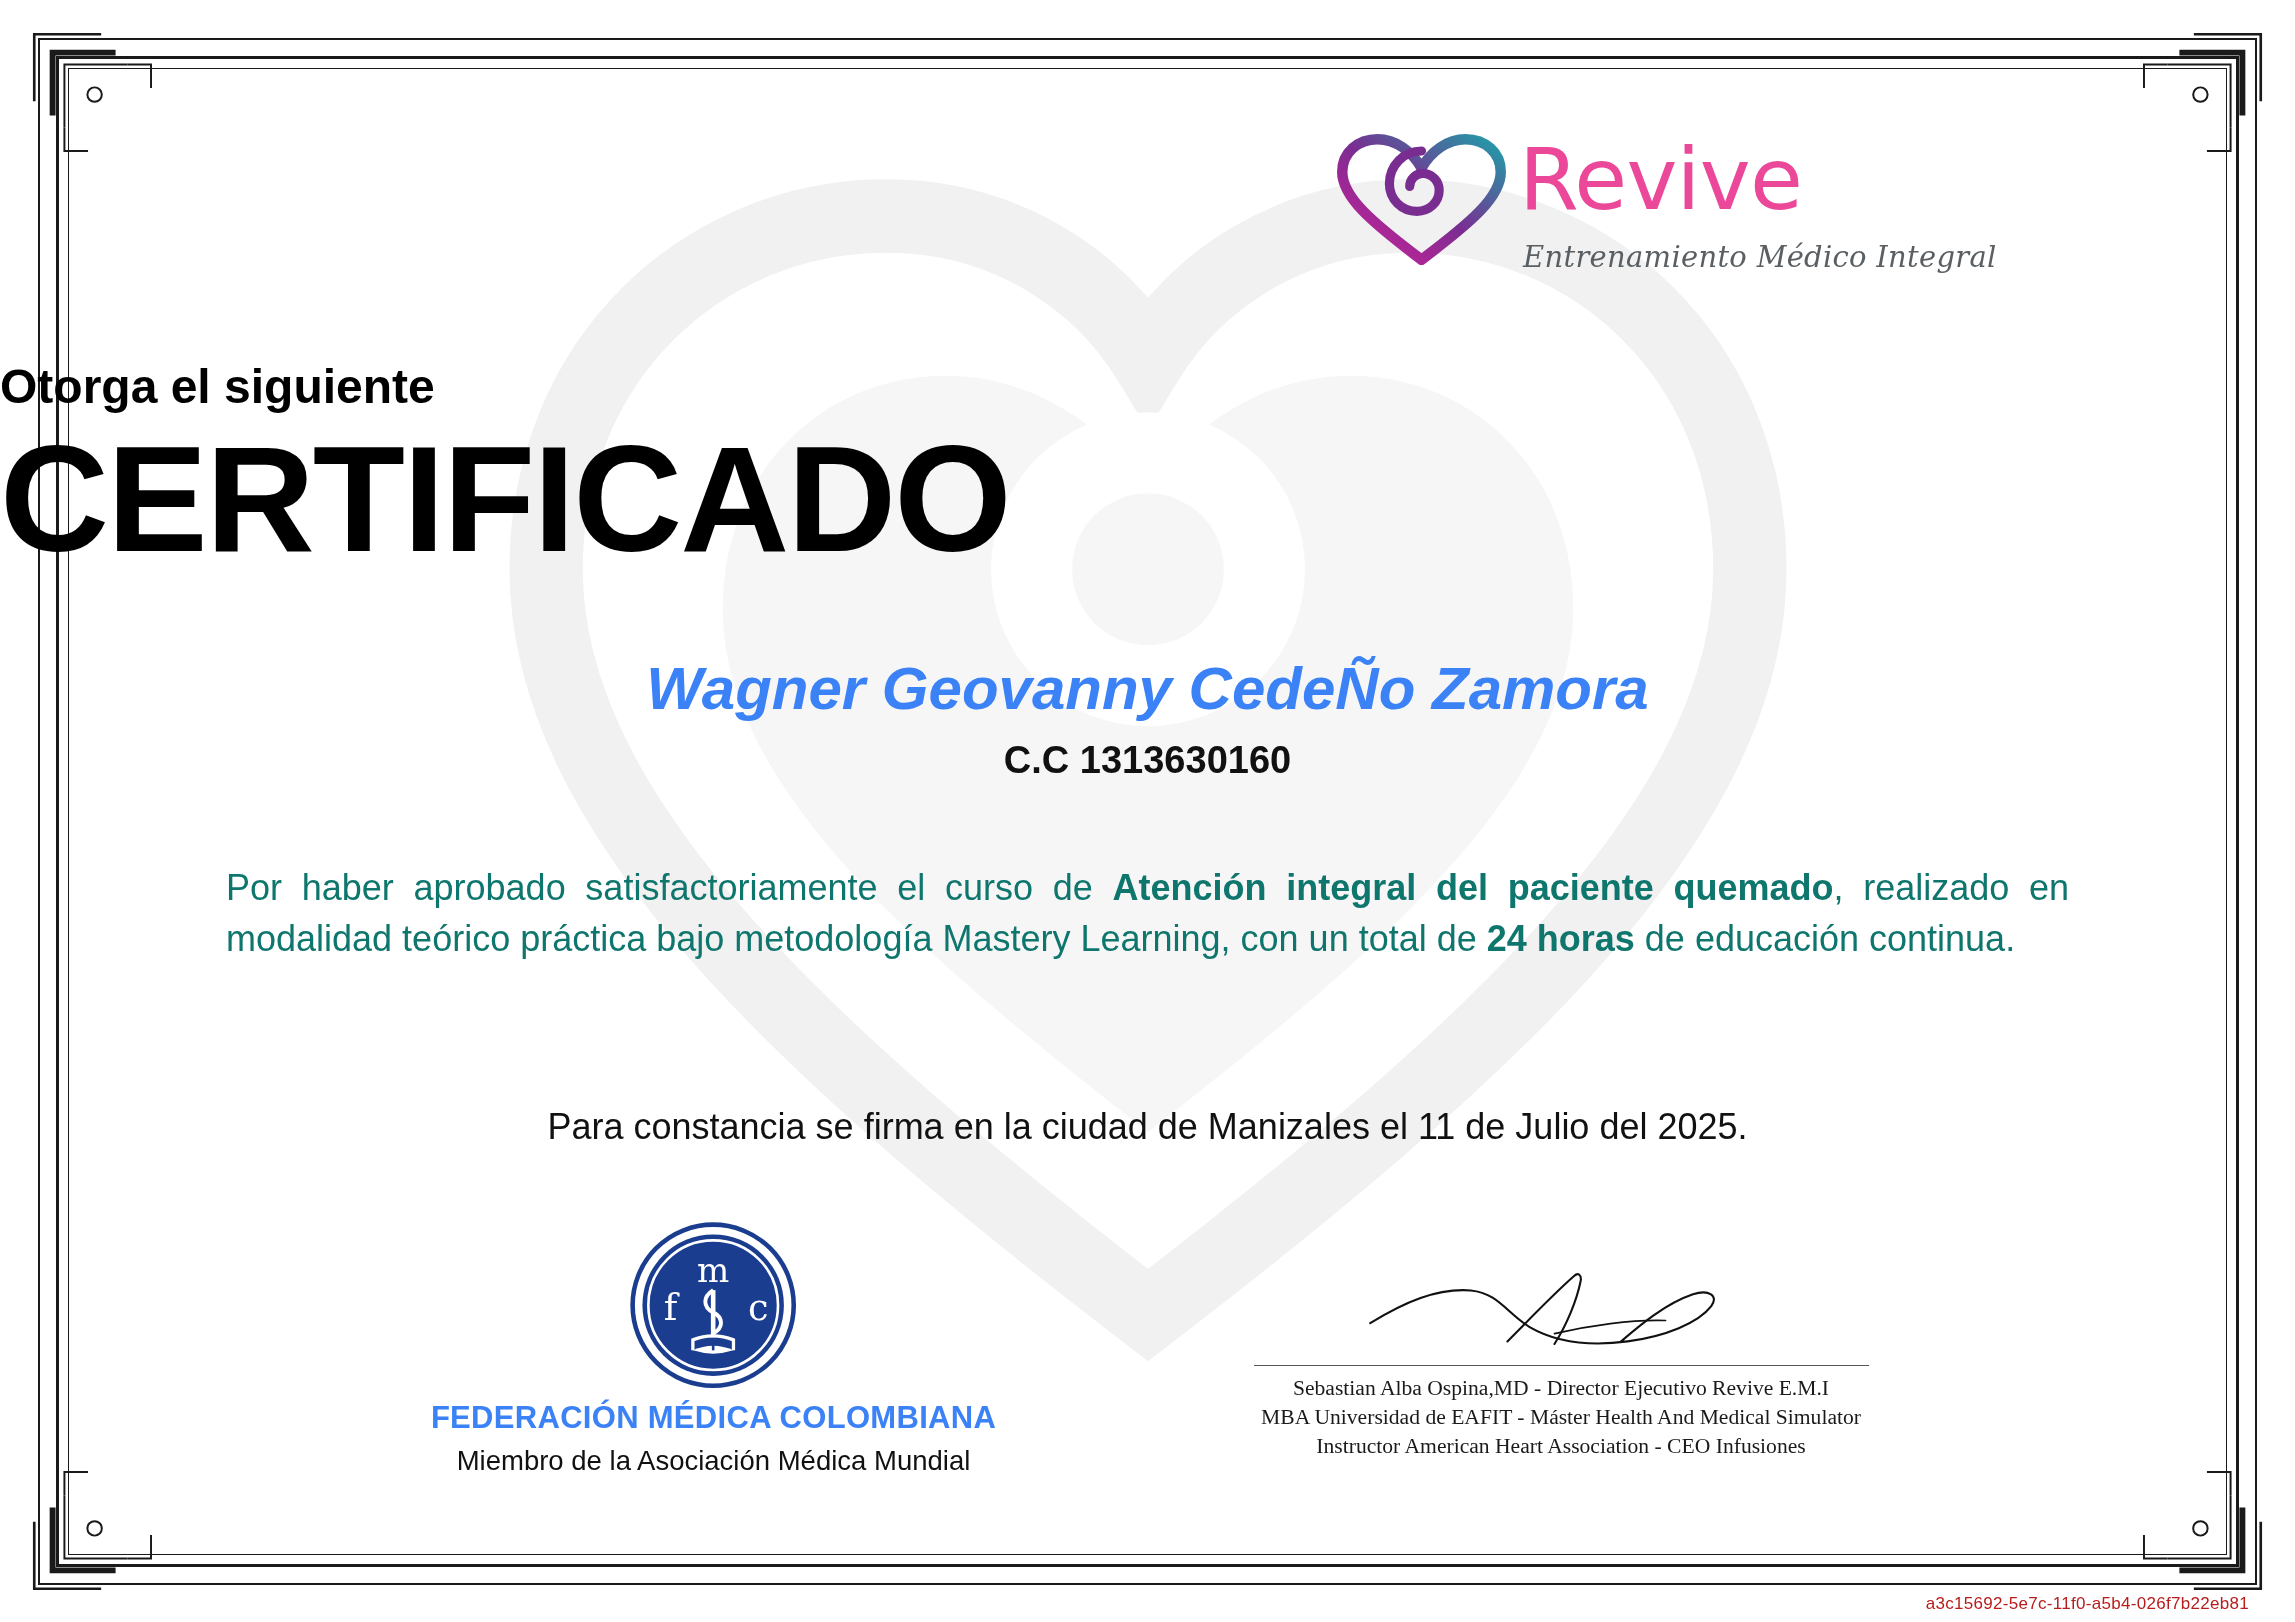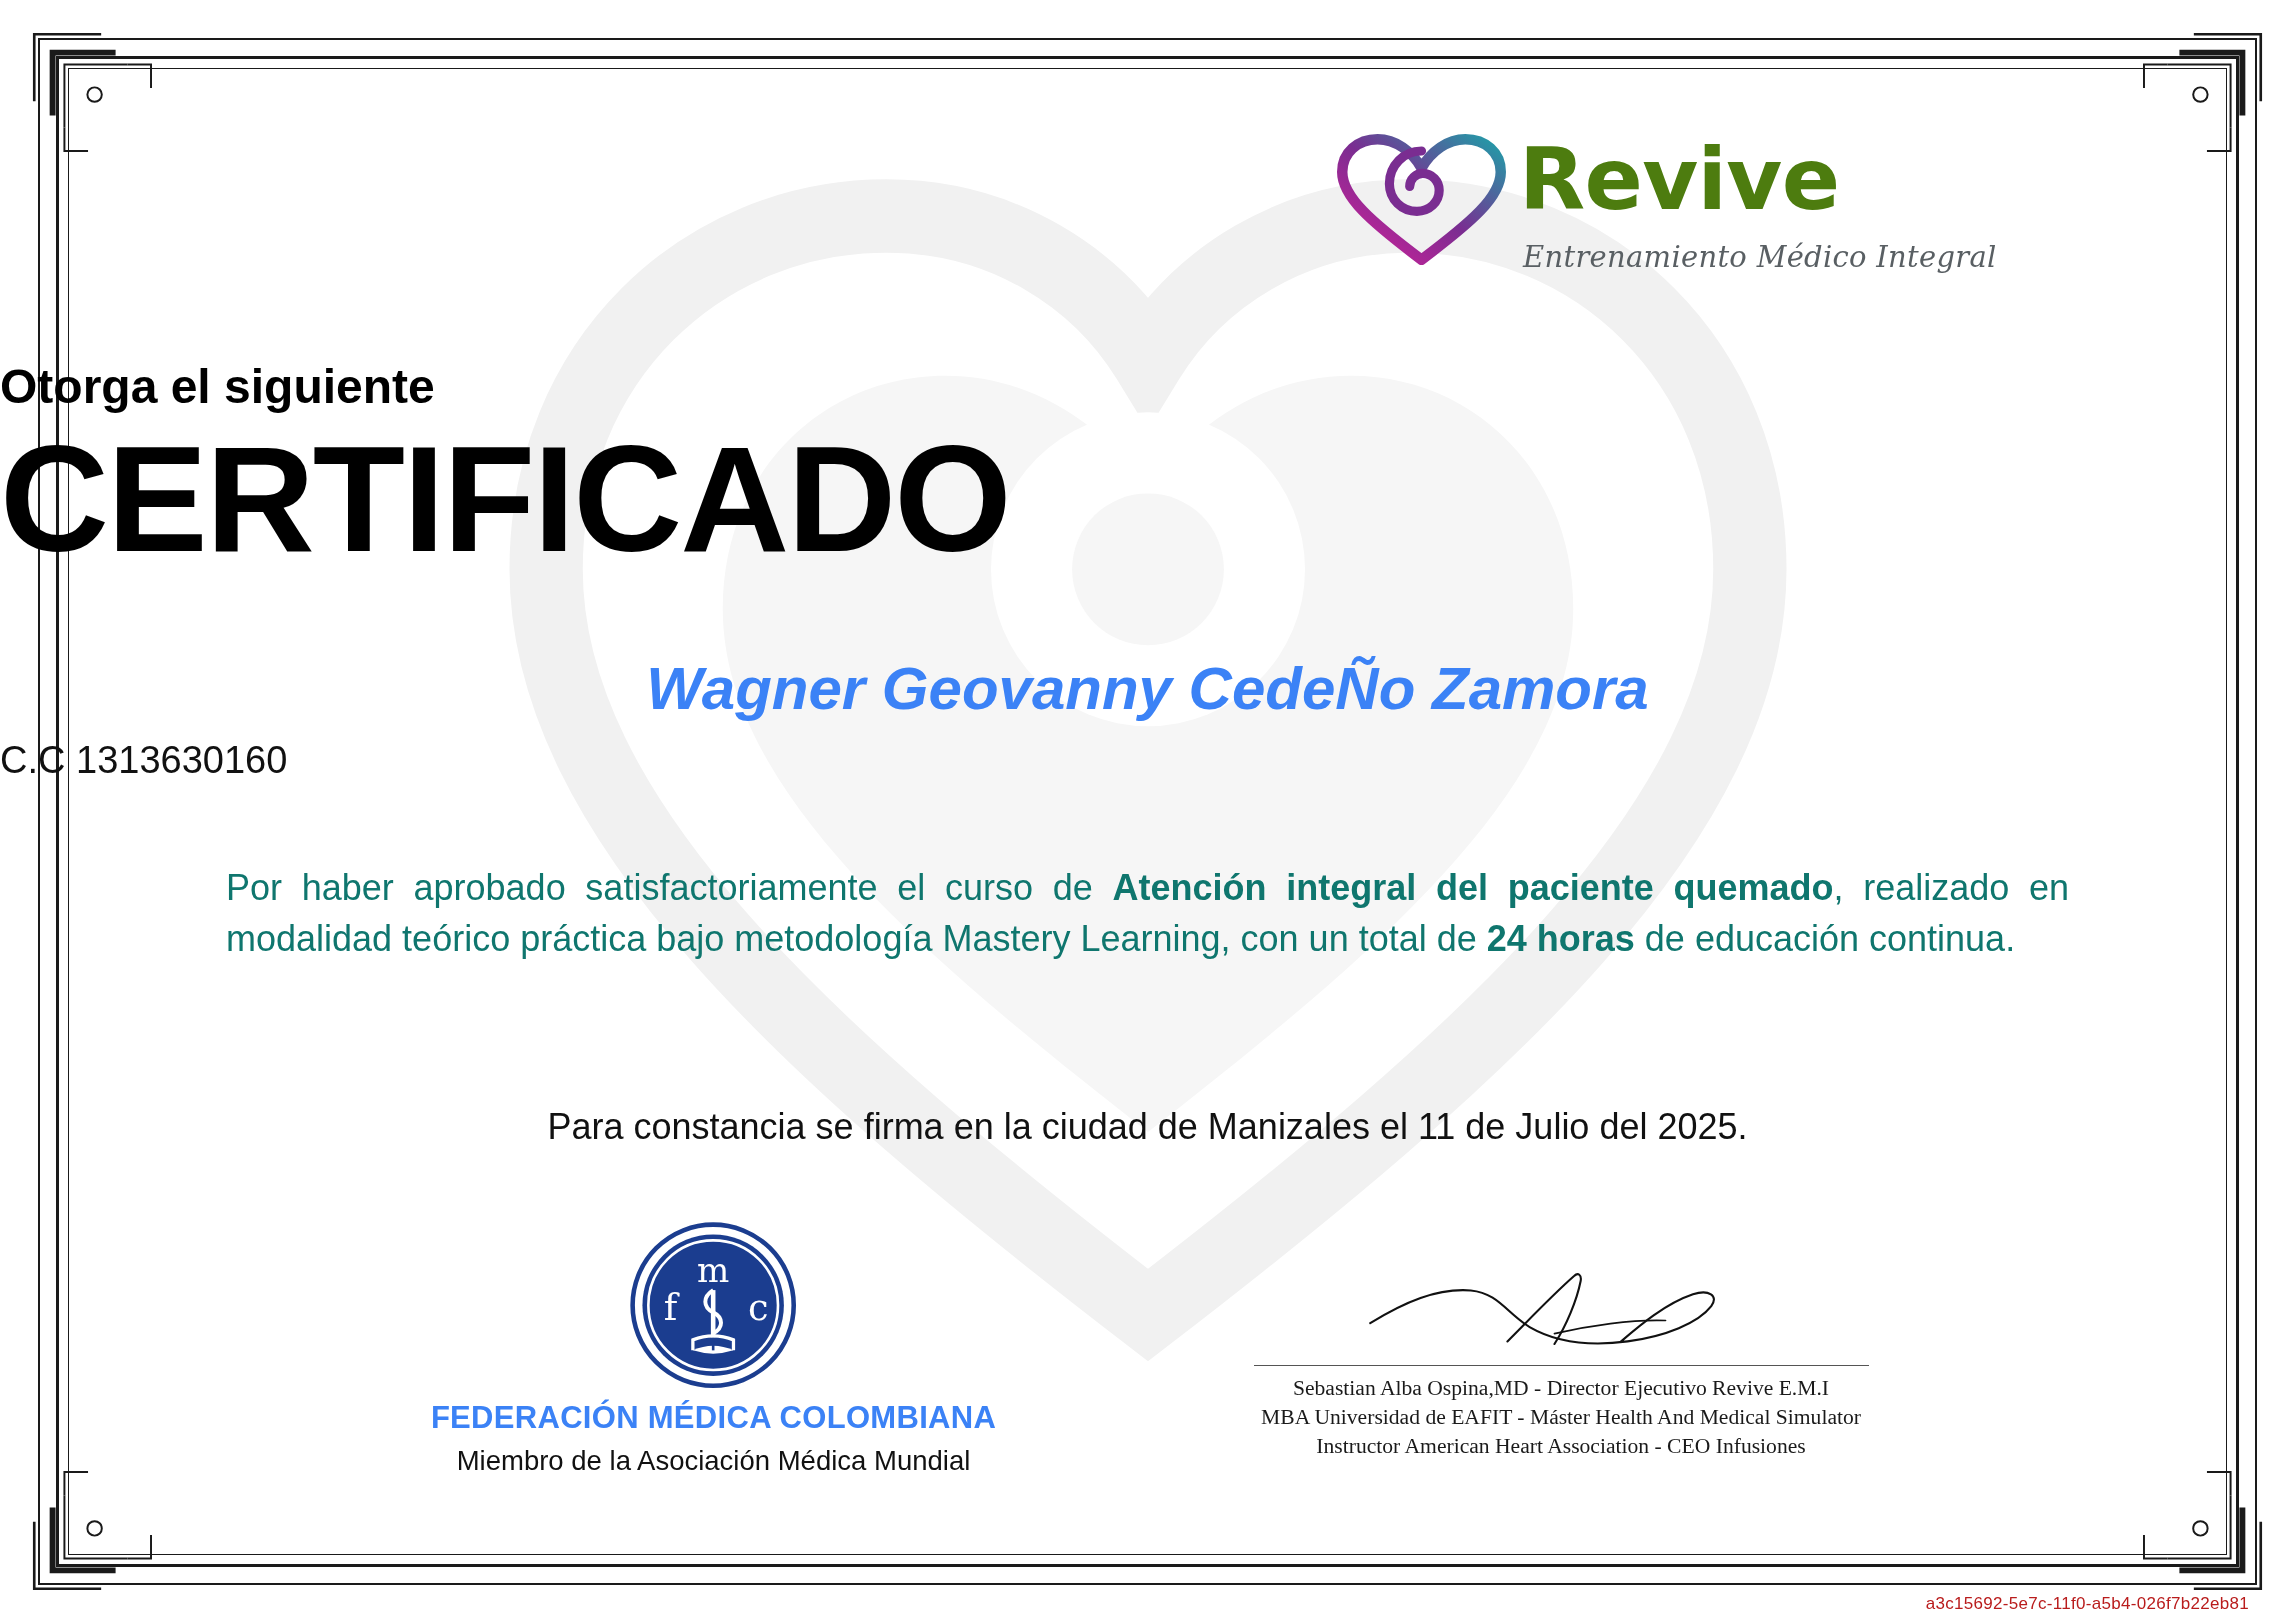--- a/index.html
+++ b/index.html
@@ -89,23 +89,23 @@
     left: 0;
     top: 0;
     width: 177px;
     height: 131px;
   }
   .logo-word {
     position: absolute;
     left: 186px;
     top: -5.2px;
     font-size: 86px;
-    font-weight: 700;
+    font-weight: 400;
     letter-spacing: -0.7px;
-    color: #4d7c0f;
+    color: #ec4899;
     font-family: "DejaVu Sans", sans-serif;
   }
   .logo-sub {
     position: absolute;
     left: 190px;
     top: 106px;
     font-size: 29px;
     color: #595f63;
     font-family: "DejaVu Serif", serif;
     letter-spacing: 0.3px;
@@ -142,22 +142,23 @@
     text-align: center;
     font-size: 60px;
     font-weight: 700;
     font-style: italic;
     color: #3b82f6;
   }
   .recipient-id {
     position: absolute;
     left: 0; right: 0;
     top: 739px;
+    text-align: center;
     font-size: 38px;
-    font-weight: 400;
+    font-weight: 700;
     color: #111;
   }
 
   
   .body-text {
     position: absolute;
     left: 226px;
     right: 226px;
     top: 862px;
     font-size: 36px;

